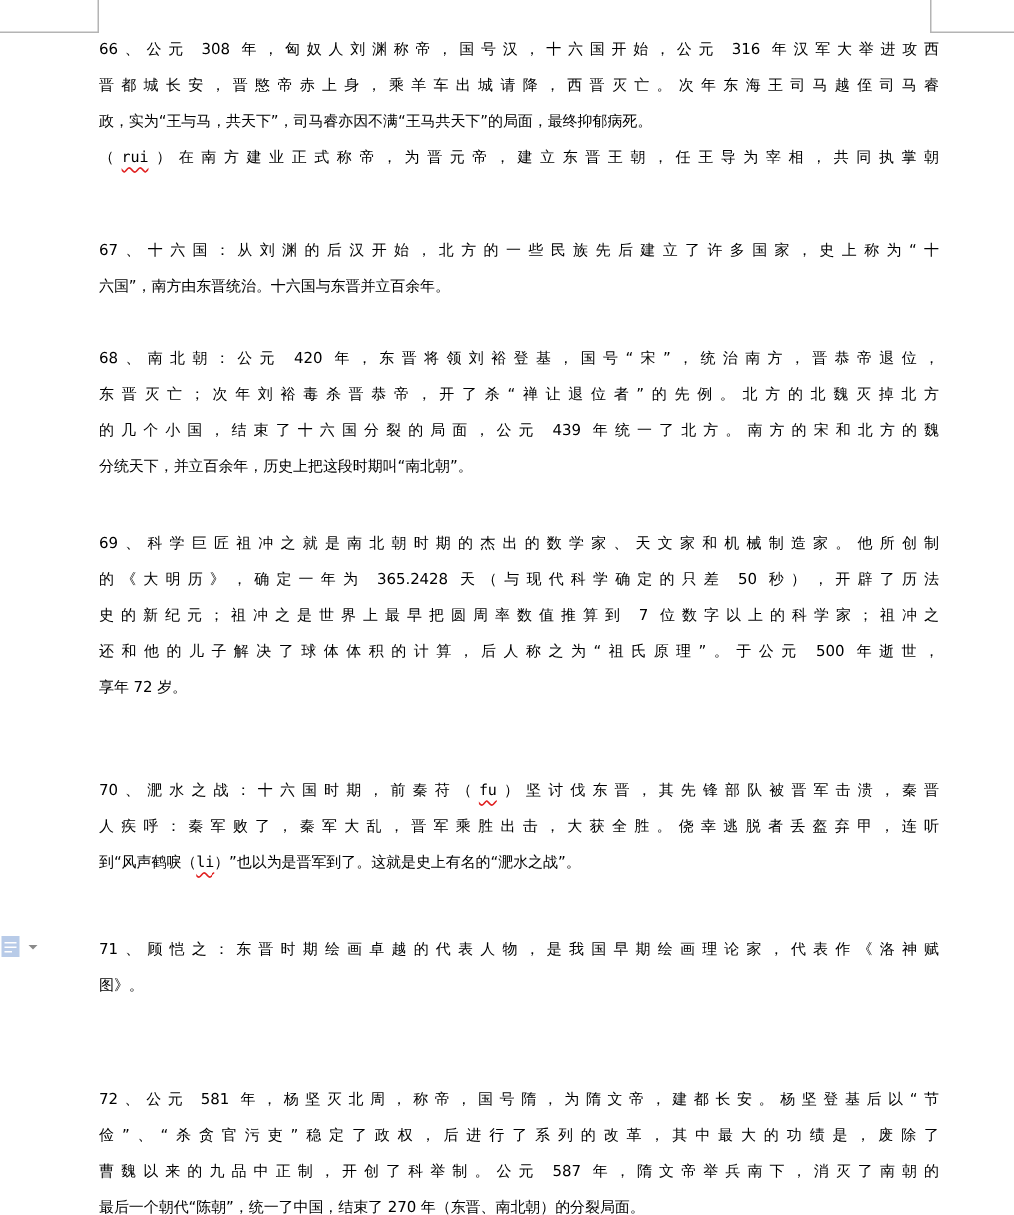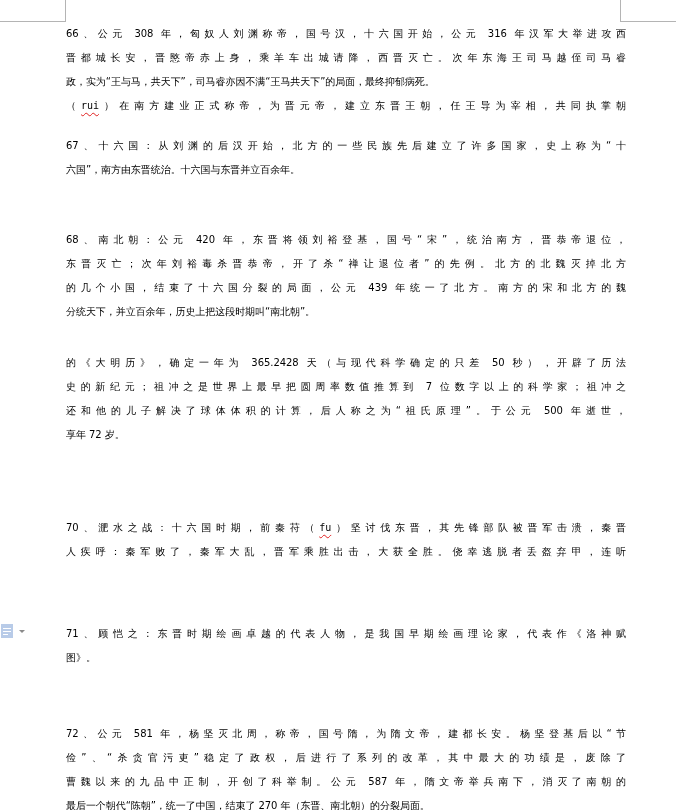--- a/index.html
+++ b/index.html
@@ -113,42 +113,44 @@
 
 <div class="page-body">
 
   <div class="para" style="top:22px">
     <span class="ln">66、公元 308 年，匈奴人刘渊称帝，国号汉，十六国开始，公元 316 年汉军大举进攻西</span>
     <span class="ln">晋都城长安，晋愍帝赤上身，乘羊车出城请降，西晋灭亡。次年东海王司马越侄司马睿</span>
     <span class="ln last">政，实为“王与马，共天下”，司马睿亦因不满“王马共天下”的局面，最终抑郁病死。</span>
     <span class="ln"><span>（</span><span class="squiggle">rui</span><span>）在南方建业正式称帝，为晋元帝，建立东晋王朝，任王导为宰相，共同执掌朝</span></span>
   </div>
 
-  <div class="para" style="top:134px">
+  <div class="para" style="top:156px">
     <span class="ln">67、十六国：从刘渊的后汉开始，北方的一些民族先后建立了许多国家，史上称为“十</span>
     <span class="ln last">六国”，南方由东晋统治。十六国与东晋并立百余年。</span>
   </div>
 
   <div class="para" style="top:228px">
     <span class="ln">68、南北朝：公元 420 年，东晋将领刘裕登基，国号“宋”，统治南方，晋恭帝退位，</span>
     <span class="ln">东晋灭亡；次年刘裕毒杀晋恭帝，开了杀“禅让退位者”的先例。北方的北魏灭掉北方</span>
     <span class="ln">的几个小国，结束了十六国分裂的局面，公元 439 年统一了北方。南方的宋和北方的魏</span>
     <span class="ln last">分统天下，并立百余年，历史上把这段时期叫“南北朝”。</span>
   </div>
 
   <div class="para" style="top:351px">
+    <span class="ln">69、科学巨匠祖冲之就是南北朝时期的杰出的数学家、天文家和机械制造家。他所创制</span>
     <span class="ln">的《大明历》，确定一年为 365.2428 天（与现代科学确定的只差 50 秒），开辟了历法</span>
     <span class="ln">史的新纪元；祖冲之是世界上最早把圆周率数值推算到 7 位数字以上的科学家；祖冲之</span>
     <span class="ln">还和他的儿子解决了球体体积的计算，后人称之为“祖氏原理”。于公元 500 年逝世，</span>
     <span class="ln last">享年 72 岁。</span>
   </div>
 
   <div class="para" style="top:516px">
     <span class="ln"><span>70、淝水之战：十六国时期，前秦苻（</span><span class="squiggle">fu</span><span>）坚讨伐东晋，其先锋部队被晋军击溃，秦晋</span></span>
     <span class="ln">人疾呼：秦军败了，秦军大乱，晋军乘胜出击，大获全胜。侥幸逃脱者丢盔弃甲，连听</span>
+    <span class="ln last"><span>到“风声鹤唳（</span><span class="squiggle">li</span><span>）”也以为是晋军到了。这就是史上有名的“淝水之战”。</span></span>
   </div>
 
   <div class="para" style="top:622px">
     <span class="ln">71、顾恺之：东晋时期绘画卓越的代表人物，是我国早期绘画理论家，代表作《洛神赋</span>
     <span class="ln last">图》。</span>
   </div>
 
   <div class="para" style="top:722px">
     <span class="ln">72、公元 581 年，杨坚灭北周，称帝，国号隋，为隋文帝，建都长安。杨坚登基后以“节</span>
     <span class="ln">俭”、“杀贪官污吏”稳定了政权，后进行了系列的改革，其中最大的功绩是，废除了</span>

